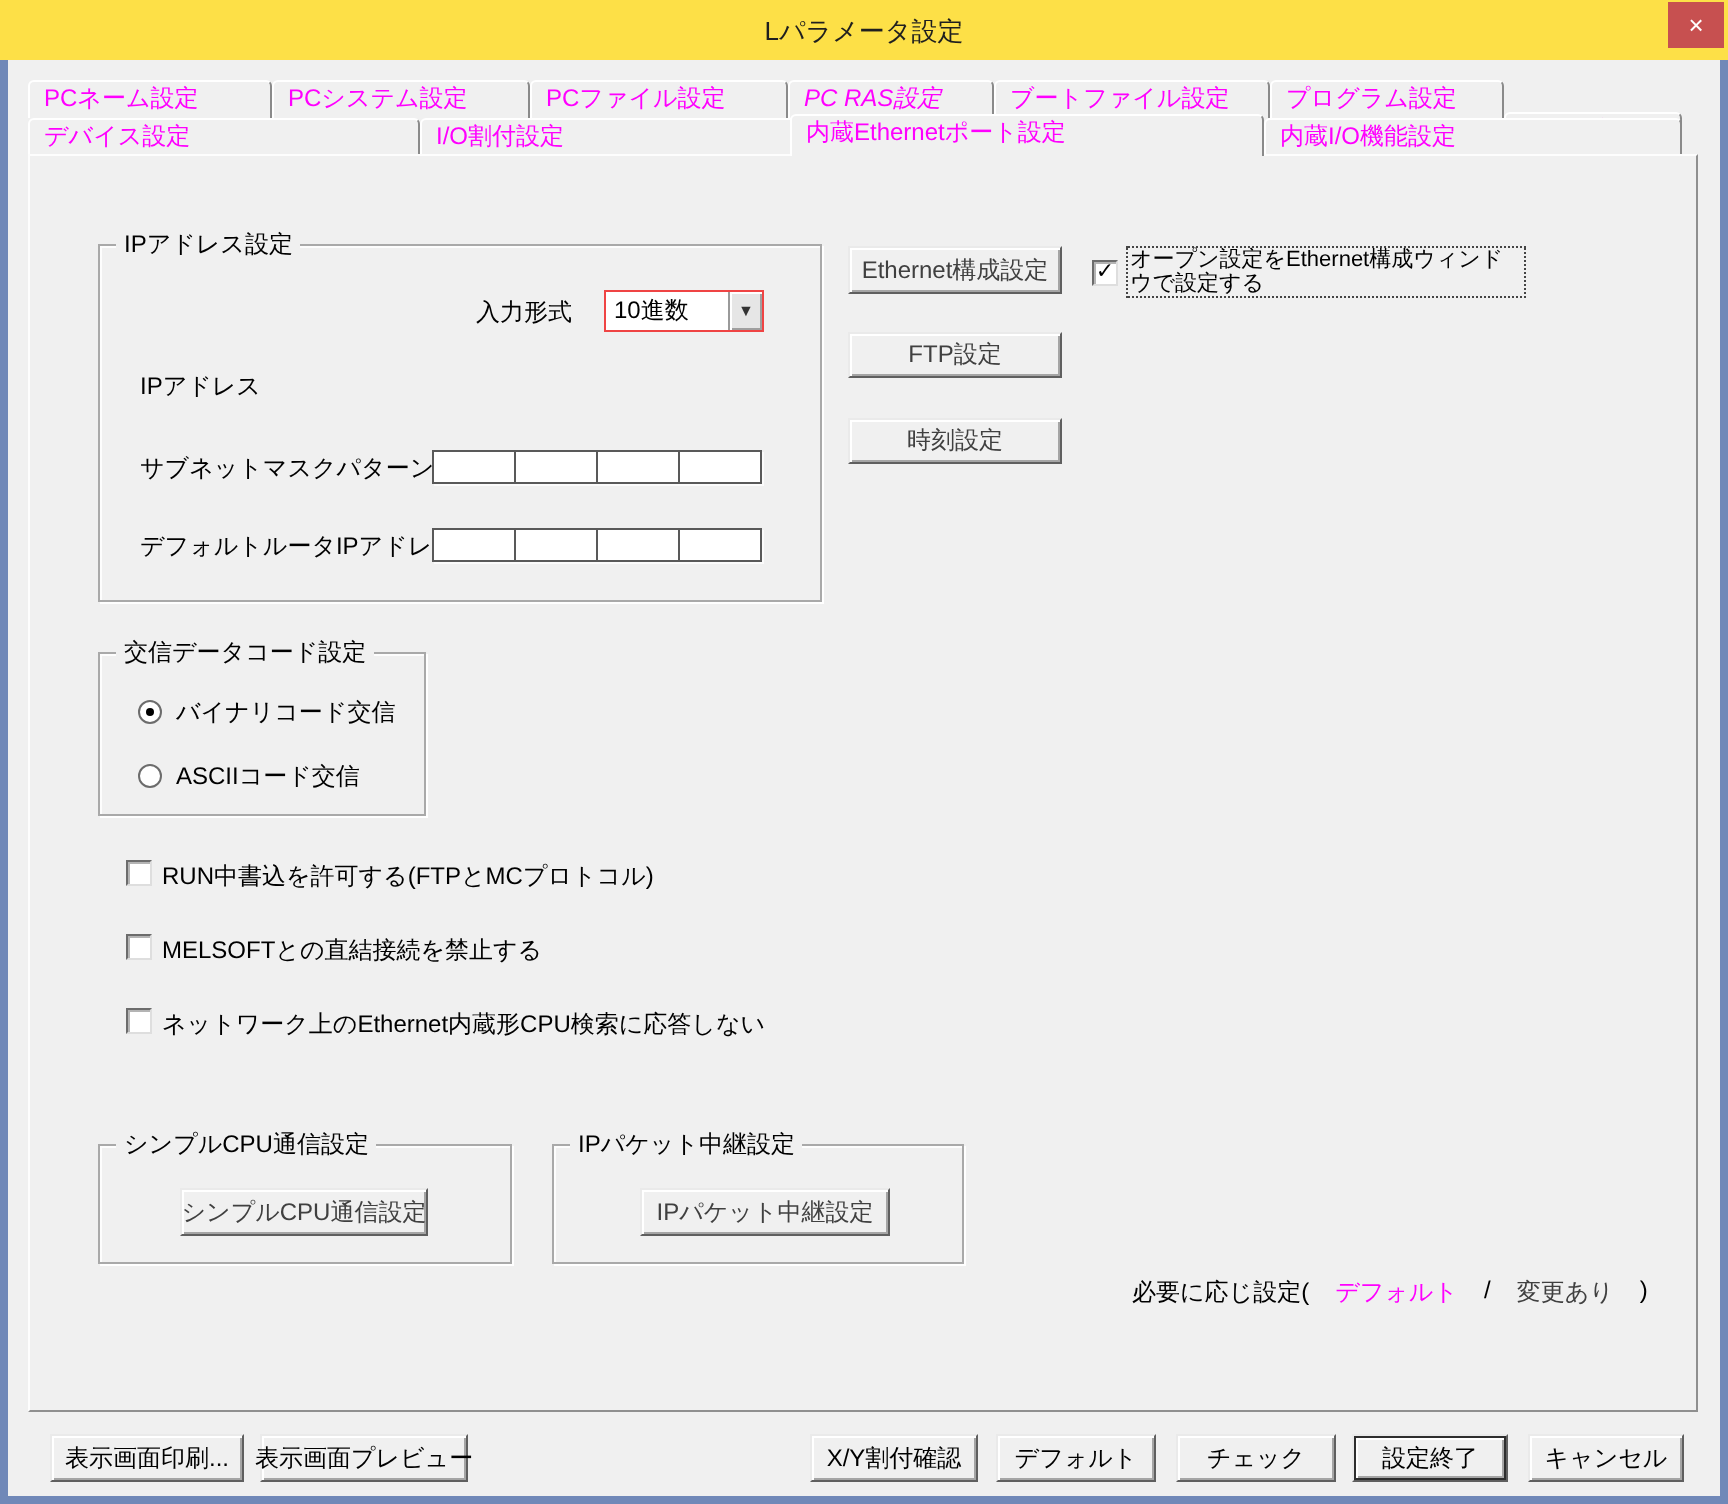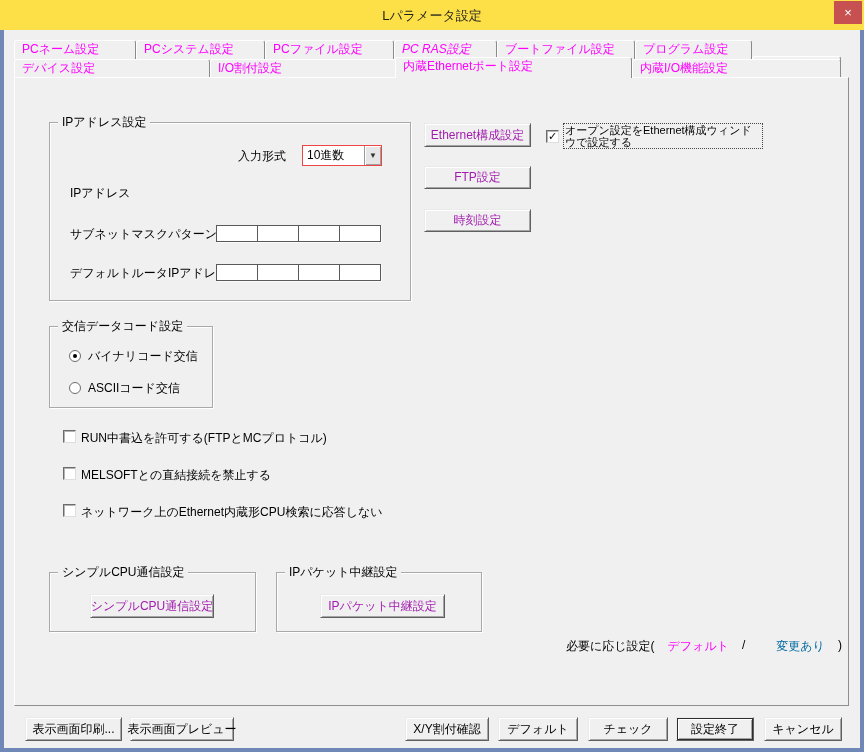--- a/index.html
+++ b/index.html
@@ -14,39 +14,39 @@
   .tab { background:#f0f0f0; border-top:1px solid #fff; border-left:1px solid #fff; border-right:1px solid #8a8a8a;
          border-radius:3px 3px 0 0; font-size:12px; line-height:17px; padding-left:7px; color:#ff00ff; height:19px; z-index:1; }
   .tab.sel { height:21px; z-index:3; }
   .panel { background:#f0f0f0; border:1px solid; border-color:#fdfdfd #8f8f8f #8f8f8f #fdfdfd; z-index:2; }
   .gb { border:1px solid #a9a9a9; box-shadow:1px 1px 0 #ffffff, inset 1px 1px 0 #fdfdfd; }
   .gb-t { position:absolute; top:-8px; left:8px; background:#f0f0f0; padding:0 4px; font-size:12px; color:#000; line-height:14px; }
   .lbl { font-size:12px; color:#000; line-height:14px; white-space:nowrap; }
   .btn { background:#f0f0f0; border:1px solid; border-color:#eaeaea #5f5f5f #5f5f5f #eaeaea;
          box-shadow: inset 1px 1px 0 #ffffff, inset -1px -1px 0 #a5a5a5;
          font-size:12px; color:#000; display:flex; align-items:center; justify-content:center; cursor:pointer; white-space:nowrap; }
-  .btn.mag { color:#a21caf; }
+  .btn.mag { color:#404040; }
   .btn.default { box-shadow: inset 0 0 0 1px #2e2e2e, inset 2px 2px 0 #ffffff, inset -2px -2px 0 #a5a5a5; }
   .ipf { display:flex; background:#fff; border:1px solid #595959; box-shadow:1px 1px 0 #fbfbfb; }
   .ipf .cell { flex:1; border-right:1px solid #595959; font-size:12px; line-height:15px; text-align:right; padding-right:3px; color:#000; }
   .ipf .cell:last-child { border-right:none; }
   .combo { display:flex; background:#fff; border:1px solid #ef4444; }
   .combo-val { flex:1; font-size:12px; line-height:19px; padding-left:4px; color:#000; }
   .combo-btn { width:17px; background:#e6e6e6; border-left:1px solid #9a9a9a;
                box-shadow: inset 1px 1px 0 #ffffff, inset -1px -1px 0 #9f9f9f;
                display:flex; align-items:center; justify-content:center; font-size:8px; color:#333; cursor:pointer; }
   .cb { width:13px; height:13px; background:#fff; border:1px solid; border-color:#6c6c6c #dedede #dedede #6c6c6c;
         box-shadow: inset 1px 1px 0 #b4b4b4; font-size:11px; line-height:11px; text-align:center; color:#000; font-weight:bold; cursor:pointer; }
   .radio { width:12px; height:12px; background:#fff; border:1px solid #6c6c6c; border-radius:50%; cursor:pointer; }
   .radio .dot { display:none; }
   .radio.checked .dot { display:block; width:4px; height:4px; background:#000; border-radius:50%; margin:3px auto; }
   .focus-note { border:1px dotted #444; font-size:11px; line-height:12px; color:#000; padding:0 1px; }
   .note { display:flex; gap:13px; font-size:12px; color:#000; white-space:nowrap; }
   .note .mag { color:#ff00ff; }
-  .note .blue { color:#0369a1;margin-left:18px; }
+  .note .blue { color:#404040; }
 </style>
 </head>
 <body>
 
 <div class="win">
   <div class="titlebar">
     <span class="title">Lパラメータ設定</span>
     <div class="close">
       <span>×</span>
     </div>

